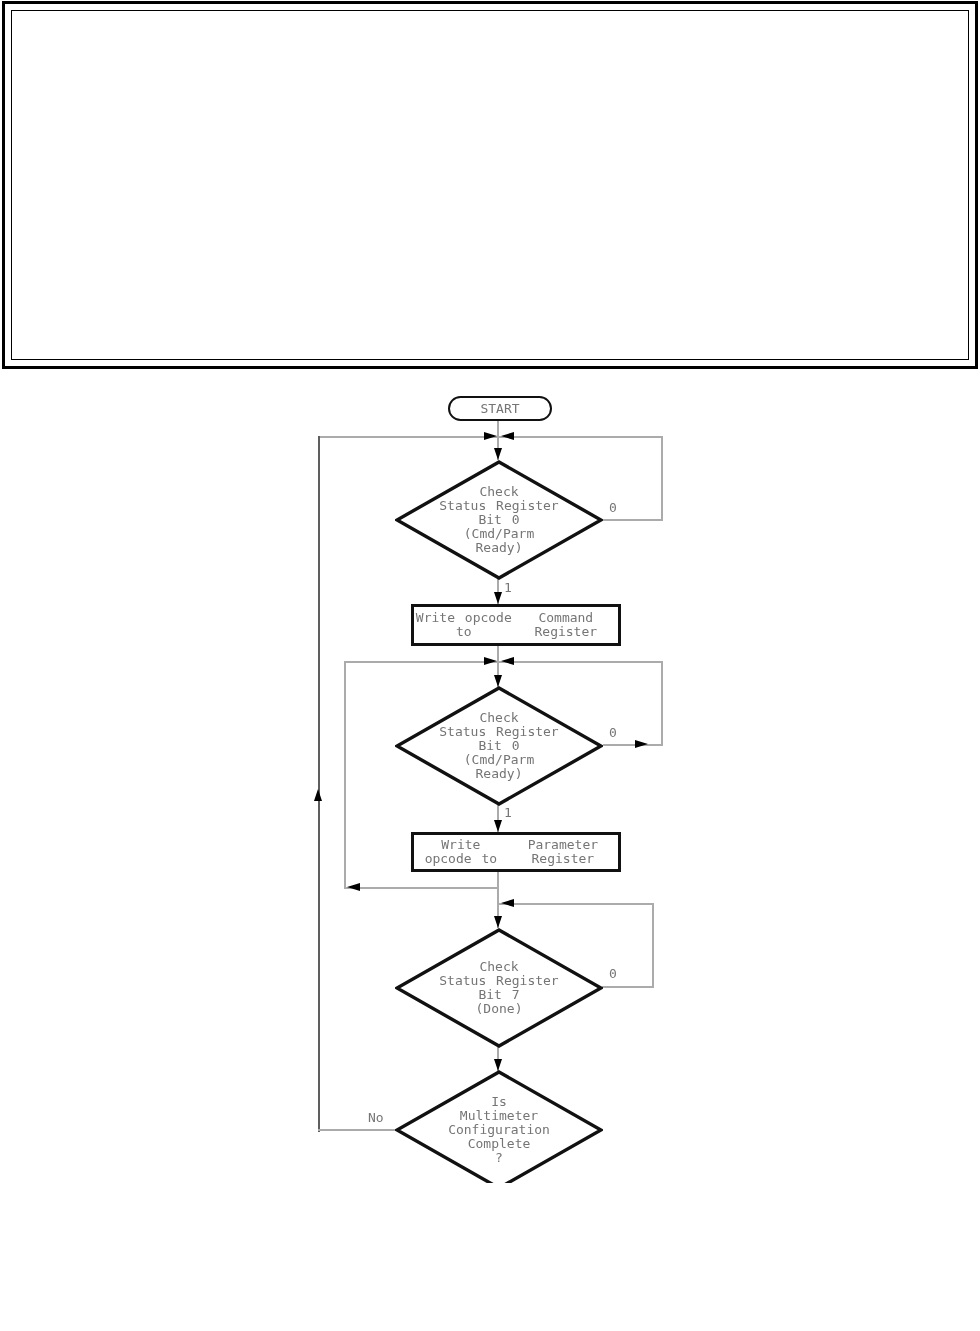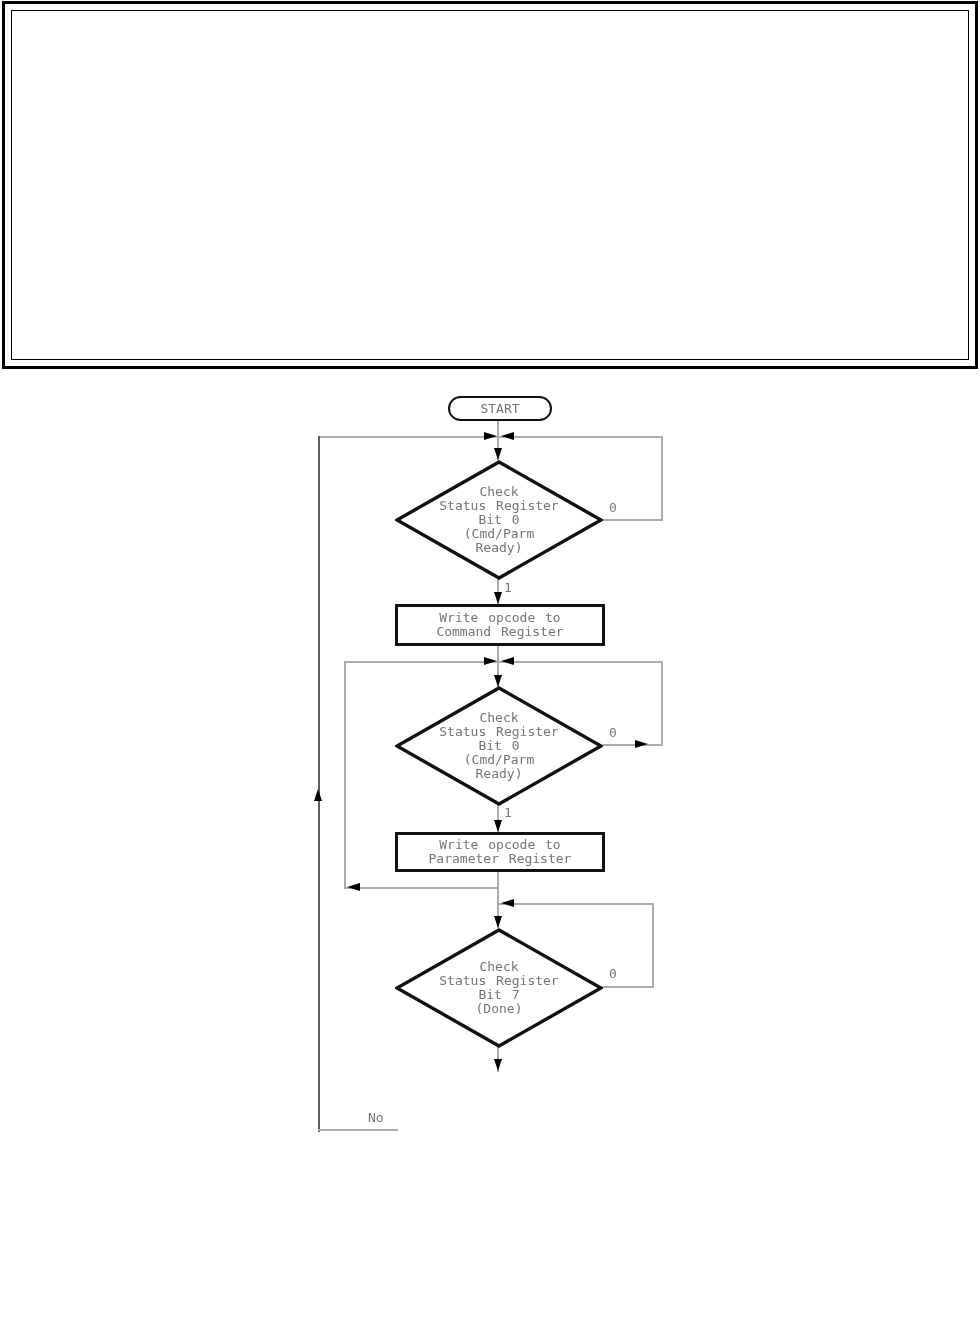--- a/index.html
+++ b/index.html
@@ -13,22 +13,22 @@
   
   .bottom-rule{position:absolute;left:0;top:1325px;width:980px;height:3px;background:#000;}
   
   .cn{position:absolute;background:#ababab;}
   .cn-dark{position:absolute;background:#5e5e5e;}
   
   .oval{position:absolute;box-sizing:border-box;border:2.5px solid #111;border-radius:13px;
         background:#fff;display:flex;align-items:center;justify-content:center;
         font-size:13px;color:#757575;}
   .proc{position:absolute;box-sizing:border-box;border:3px solid #111;background:#fff;
-        display:flex;flex-direction:column;align-items:center;justify-content:center;
-        font-size:13px;line-height:14px;color:#757575;text-align:center;word-spacing:2px;}
+        display:flex;flex-direction:row;align-items:center;justify-content:center;
+        font-size:13px;line-height:14px;color:#757575;text-align:center;word-spacing:2px;margin-left:16px;}
   .diamond{position:absolute;width:208px;height:120px;}
   .diamond svg{position:absolute;left:0;top:0;}
   .dtext{position:absolute;left:0;top:0;width:100%;height:100%;display:flex;flex-direction:column;
          align-items:center;justify-content:center;font-size:13px;line-height:14px;
          color:#757575;text-align:center;word-spacing:2px;}
   
   .elbl{position:absolute;font-size:13px;color:#757575;line-height:14px;}
   
   .ah{position:absolute;width:0;height:0;}
   .ah-down{border-left:4.5px solid transparent;border-right:4.5px solid transparent;border-top:12px solid #000;}
@@ -132,20 +132,32 @@
     </svg>
     <div class="dtext">
       <div>Check</div>
       <div>Status Register</div>
       <div>Bit 7</div>
       <div>(Done)</div>
     </div>
   </div>
   <div class="elbl" style="left:609px;top:967px;">0</div>
 
+  <div class="diamond" style="left:395px;top:1070px;">
+    <svg width="208" height="120" viewBox="0 0 208 120">
+      <polygon points="104,2 206,60 104,118 2,60" fill="#ffffff" stroke="#111111" stroke-width="3.4"></polygon>
+    </svg>
+    <div class="dtext">
+      <div>Is</div>
+      <div>Multimeter</div>
+      <div>Configuration</div>
+      <div>Complete</div>
+      <div>?</div>
+    </div>
+  </div>
   <div class="elbl" style="left:368px;top:1111px;">No</div>
   <div class="elbl" style="left:507px;top:1252px;">Yes</div>
 
   <div class="oval" style="left:448px;top:1218px;width:106px;height:25px;">
     <span>STOP</span>
   </div>
 
   <div class="bottom-rule"></div>
 
 </div>

